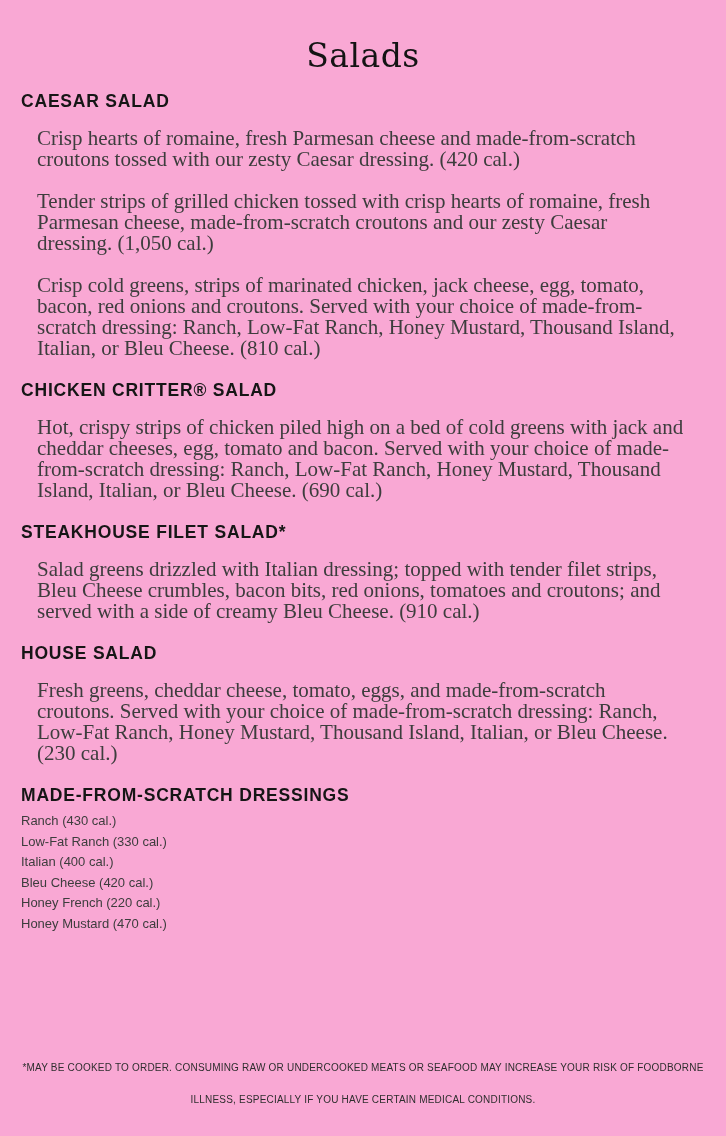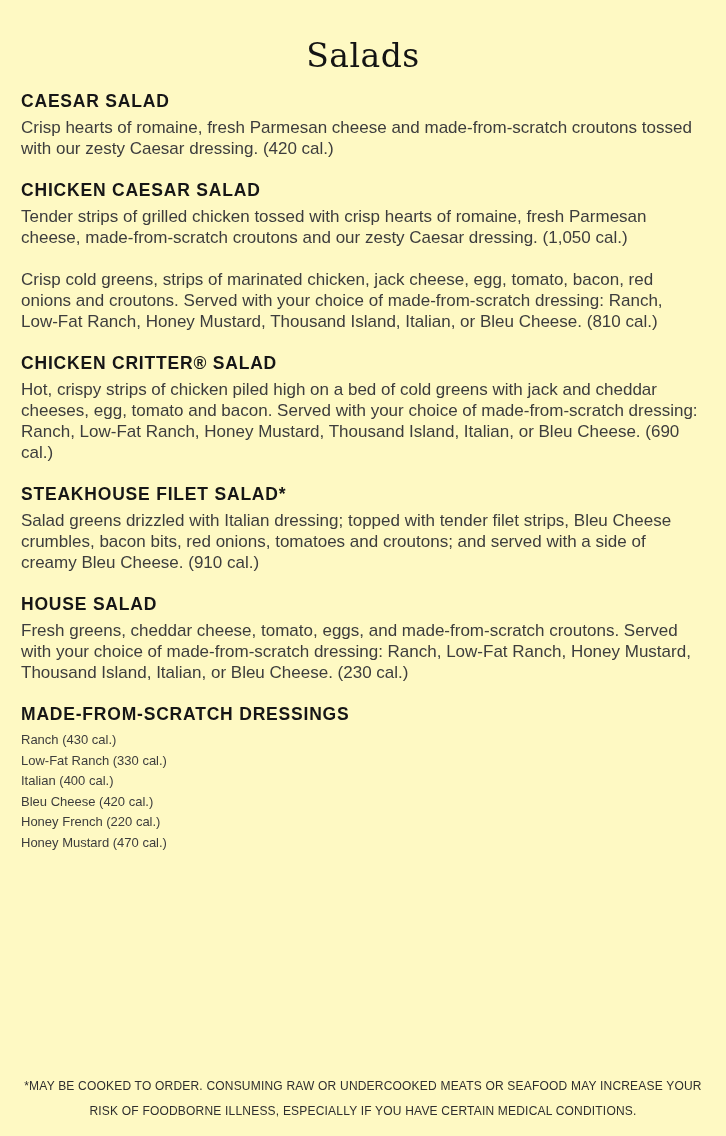--- a/index.html
+++ b/index.html
@@ -4,21 +4,21 @@
 <style>
   html, body {
     margin: 0;
     padding: 0;
     background: #ffffff;
   }
   .page {
     position: relative;
     width: 726px;
     height: 1136px;
-    background: #fef9c3;
+    background: #f9a8d4;
     font-family: "Liberation Sans", sans-serif;
     color: #3d3d3d;
     box-sizing: border-box;
     overflow: hidden;
   }
   .page-title {
     margin: 0;
     padding-top: 36px;
     text-align: center;
     font-family: "DejaVu Serif", serif;
@@ -36,66 +36,66 @@
   .item-name {
     margin: 0 0 5px 0;
     font-family: "Liberation Sans", sans-serif;
     font-size: 17.5px;
     font-weight: 700;
     letter-spacing: 0.8px;
     color: #161616;
     text-transform: uppercase;
   }
   .item-desc {
-    margin: 0;
-    font-size: 17px;
+    margin: 16px;
+    font-size: 21px;
     line-height: 21px;
     color: #3d3d3d;
+    font-family: Liberation Serif, serif;
   }
   .dressing-list {
     margin: 0;
     padding: 0;
     list-style: none;
     font-size: 13px;
     line-height: 20.5px;
     color: #3d3d3d;
   }
   .disclaimer {
     position: absolute;
     left: 0;
     right: 0;
     bottom: 12px;
     text-align: center;
   }
   .disclaimer p {
-    margin: 0 auto;
+    margin: 8px auto;
     max-width: 700px;
-    font-size: 12px;
-    line-height: 25px;
+    font-size: 10px;
+    line-height: 32px;
     letter-spacing: 0.2px;
     color: #2e2e2e;
     text-transform: uppercase;
   }
 </style>
 </head>
 <body>
 
 <div class="page">
 
   <h1 class="page-title">Salads</h1>
 
   <div class="menu">
 
     <section class="menu-item">
       <h2 class="item-name">CAESAR SALAD</h2>
       <p class="item-desc">Crisp hearts of romaine, fresh Parmesan cheese and made-from-scratch croutons tossed with our zesty Caesar dressing. (420 cal.)</p>
     </section>
 
     <section class="menu-item">
-      <h2 class="item-name">CHICKEN CAESAR SALAD</h2>
       <p class="item-desc">Tender strips of grilled chicken tossed with crisp hearts of romaine, fresh Parmesan cheese, made-from-scratch croutons and our zesty Caesar dressing. (1,050 cal.)</p>
     </section>
 
     <section class="menu-item">
       <p class="item-desc">Crisp cold greens, strips of marinated chicken, jack cheese, egg, tomato, bacon, red onions and croutons. Served with your choice of made-from-scratch dressing: Ranch, Low-Fat Ranch, Honey Mustard, Thousand Island, Italian, or Bleu Cheese. (810 cal.)</p>
     </section>
 
     <section class="menu-item">
       <h2 class="item-name">CHICKEN CRITTER® SALAD</h2>
       <p class="item-desc">Hot, crispy strips of chicken piled high on a bed of cold greens with jack and cheddar cheeses, egg, tomato and bacon. Served with your choice of made-from-scratch dressing: Ranch, Low-Fat Ranch, Honey Mustard, Thousand Island, Italian, or Bleu Cheese. (690 cal.)</p>

